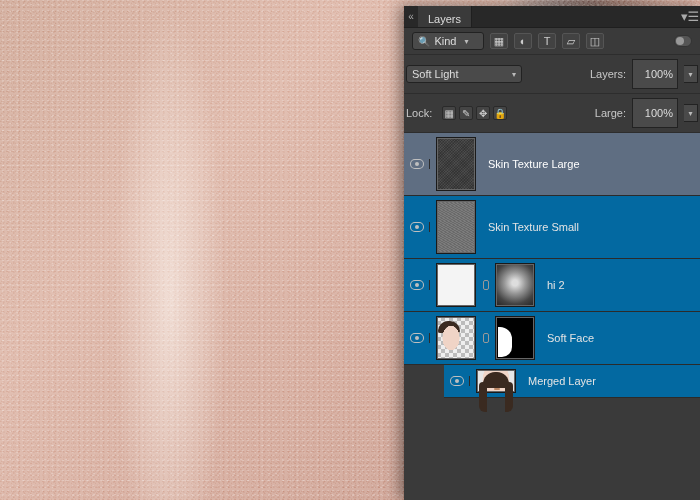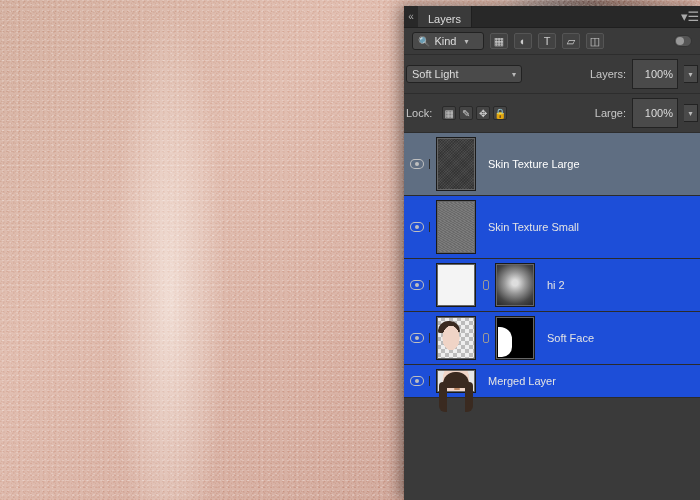--- a/index.html
+++ b/index.html
@@ -64,21 +64,21 @@
   .pct-arrow { width:14px; height:18px; background:#4a4a4a; border:1px solid #222; border-left:none;
     display:flex;align-items:center;justify-content:center; font-size:8px; color:#bbb;}
   .label { color: #c8c8c8; font-size: 11px; }
   .lock-icons { display:flex; gap:3px; margin-left:4px;}
   .lock-icons span { width:14px; height:14px; display:inline-flex; align-items:center; justify-content:center;
     font-size:10px; color:#ccc; background:#454545; border:1px solid #2a2a2a; border-radius:2px;}
   
   .layer-list { flex:1; overflow:hidden; background:#3a3a3a; }
   .layer {
     display:flex; align-items:center; min-height:51px; border-bottom:1px solid #2b2b2b;
-    background:#1d4ed8;
+    background:#0369a1;
   }
   .layer.tall { min-height:62px; }
   .layer.selected { background:#5f6e82; }
   .eye-col { width:26px; display:flex; align-items:center; justify-content:center; height:100%; border-right:1px solid #2b2b2b;}
   .eye { width:14px; height:10px; border:1.5px solid #bfbfbf; border-radius:70% / 100%; position:relative;}
   .eye::after{content:"";position:absolute;left:50%;top:50%;width:4px;height:4px;background:#bfbfbf;border-radius:50%;transform:translate(-50%,-50%);}
   .thumb-wrap { display:flex; align-items:center; gap:5px; padding:4px 6px; }
   .thumb {
     width:40px; height:44px; border:1px solid #1a1a1a; background:#888; position:relative;
     box-shadow: inset 0 0 0 1px #666;
@@ -114,21 +114,21 @@
     background-size:8px 8px; background-position:0 0,4px 4px;
   }
   .thumb.checker::after{content:"";position:absolute;left:3px;top:6px;width:20px;height:30px;background:radial-gradient(ellipse 14px 20px at 55% 50%, #f0d4c6 60%, transparent 62%); }
   .thumb.checker .hair2{position:absolute;top:4px;left:1px;width:22px;height:12px;background:#3a2a20;border-radius:10px 10px 2px 2px;}
   .thumb.mask-black { background:#000; }
   .thumb.mask-black::after{content:"";position:absolute;left:2px;top:10px;width:14px;height:30px;background:#fff;border-radius:0 12px 10px 0;}
   .link-gap { width:9px; height:44px; display:flex; align-items:center; justify-content:center; }
   .chain { width:6px;height:10px;border:1px solid #999;border-radius:2px;}
   .layer-name { color:#e4e4e4; font-size:11px; margin-left:6px; }
   .layer.selected .layer-name { color:#fff; }
-  .cutoff { min-height:30px; }
+  .cutoff { min-height:30px;margin-left:40px; }
   .cutoff .thumb { height:24px; }
   .cutoff .thumb.face::before{top:10px;}
   .cutoff .thumb.face::after{top:18px;}
   .cutoff .hair{height:10px;}
 </style>
 </head>
 <body>
 
 <div class="canvas">
   <div class="grain"></div>

